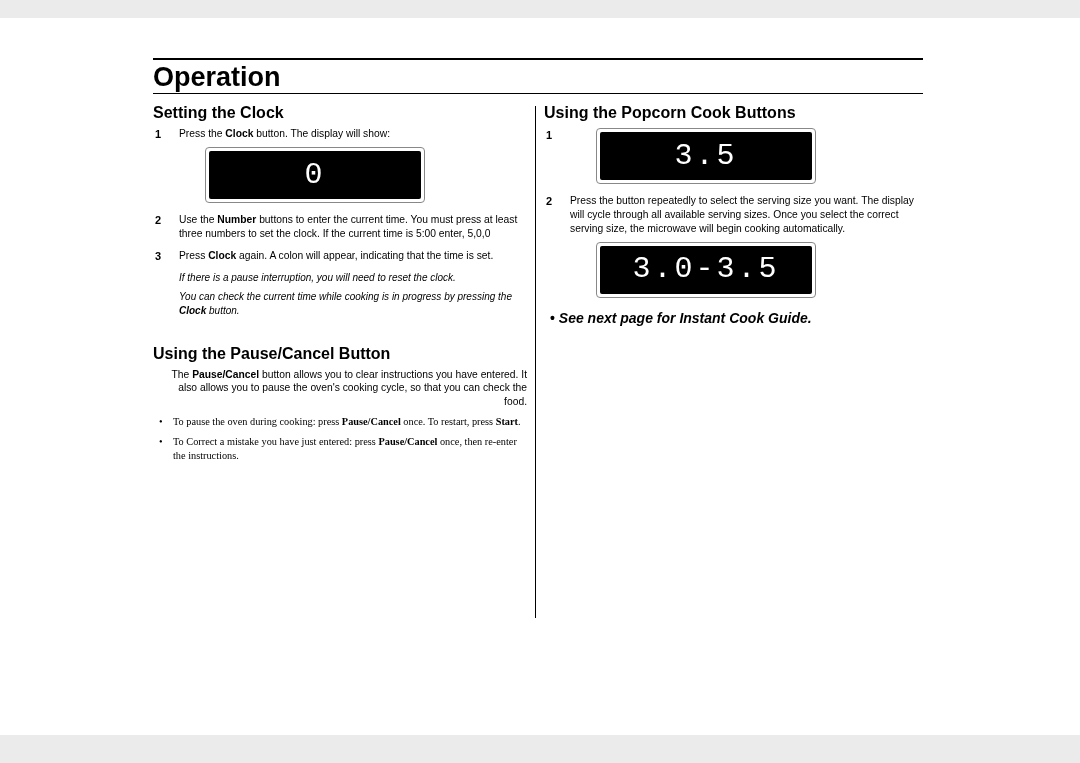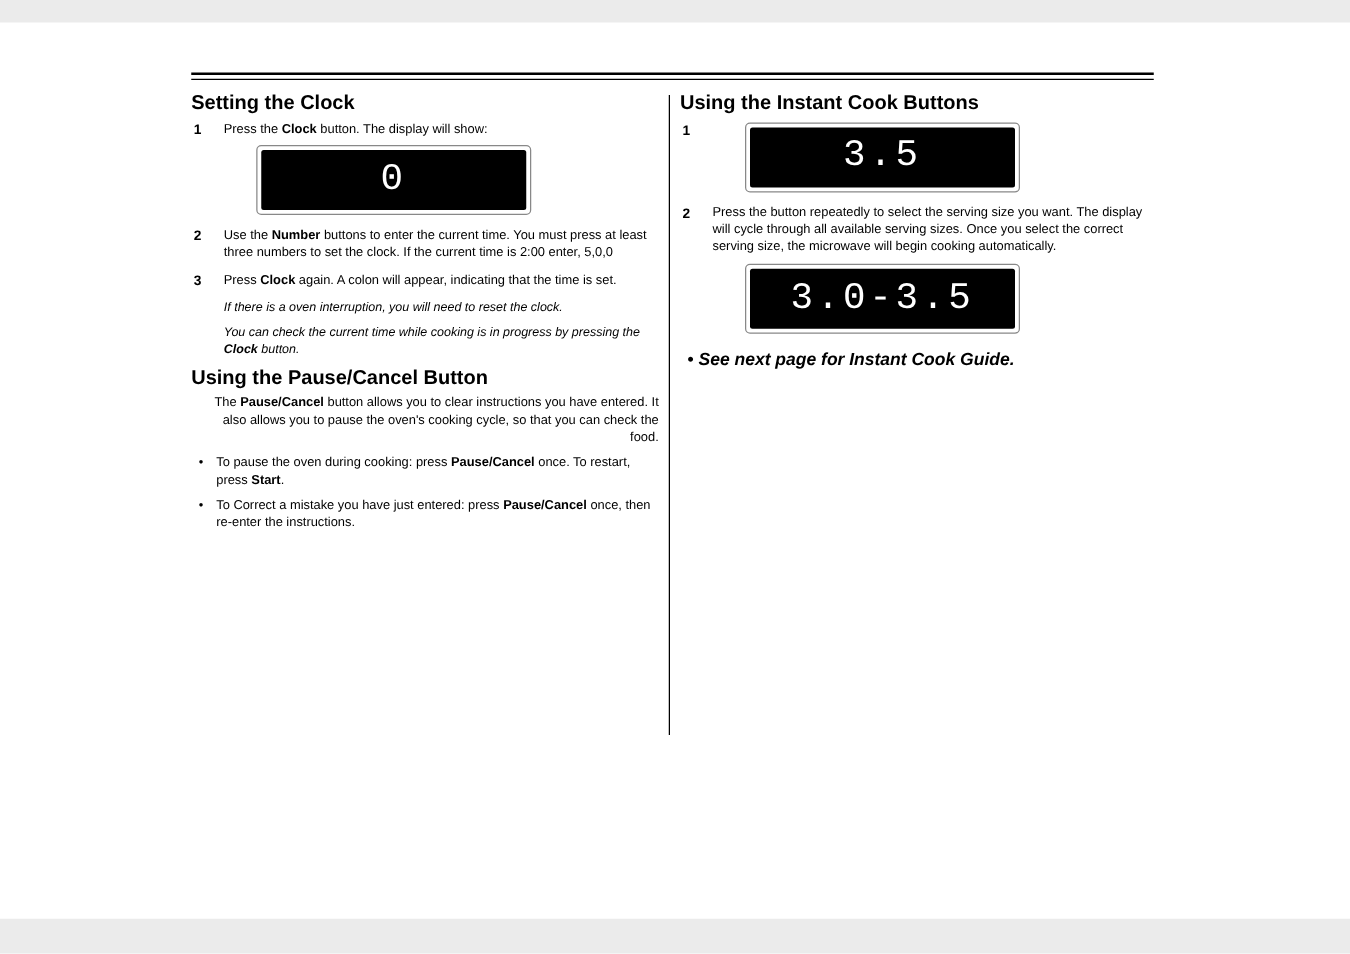--- a/index.html
+++ b/index.html
@@ -130,20 +130,21 @@
     list-style: none;
     margin: 0;
     padding: 0;
   }
   ul.bullets > li {
     position: relative;
     padding-left: 20px;
     margin-bottom: 6px;
     font-size: 10.3px;
     line-height: 1.35;
+    font-family: Liberation Serif, serif;
   }
   ul.bullets > li::before {
     content: "•";
     position: absolute;
     left: 6px;
     top: 0;
   }
   .see-next {
     font-size: 14px;
     font-weight: bold;
@@ -167,62 +168,63 @@
   .b { font-weight: bold; }
 </style>
 </head>
 <body>
 
 <div class="page">
   <div class="gray-top"></div>
 
   <div class="content">
     <hr class="rule-thick">
+    <div class="h1">Operation</div>
     <hr class="rule-thin">
 
     <div class="columns">
 
       <div class="col">
 
         <div class="h2">Setting the Clock</div>
 
         <ol class="steps">
           <li>
             <span><span>Press the </span><span class="b">Clock</span><span> button. The display will show:</span></span>
             <div class="display-shell">
               <div class="display">0</div>
             </div>
           </li>
           <li>
-            <span><span>Use the </span><span class="b">Number</span><span> buttons to enter the current time. You must press at least three numbers to set the clock. If the current time is 2:00 enter, 5,0,0</span></span>
+            <span><span>Use the </span><span class="b">Number</span><span> buttons to enter the current time. You must press at least three numbers to set the clock. If the current time is 5:00 enter, 5,0,0</span></span>
           </li>
           <li>
             <span><span>Press </span><span class="b">Clock</span><span> again. A colon will appear, indicating that the time is set.</span></span>
           </li>
         </ol>
 
         <div class="notes">
-          <p>If there is a oven interruption, you will need to reset the clock.</p>
+          <p>If there is a pause interruption, you will need to reset the clock.</p>
           <p><span>You can check the current time while cooking is in progress by pressing the </span><span class="b">Clock</span><span> button.</span></p>
         </div>
 
-        <div class="h2" style="margin-top:7px">Using the Pause/Cancel Button</div>
+        <div class="h2" style="margin-top:28px">Using the Pause/Cancel Button</div>
         <p class="intro"><span>The </span><span class="b">Pause/Cancel</span><span> button allows you to clear instructions you have entered.  It also allows you to pause the oven's cooking cycle, so that you can check the food.</span></p>
 
         <ul class="bullets">
           <li><span>To pause the oven during cooking: press </span><span class="b">Pause/Cancel</span><span> once. To restart, press </span><span class="b">Start</span><span>.</span></li>
           <li><span>To Correct a mistake you have just entered: press </span><span class="b">Pause/Cancel</span><span> once, then re-enter the instructions.</span></li>
         </ul>
       </div>
 
       <div class="divider"></div>
 
       <div class="col col-right">
 
-        <div class="h2">Using the Instant Cook Buttons</div>
+        <div class="h2">Using the Popcorn Cook Buttons</div>
 
         <ol class="steps">
           <li>
             <div class="display-shell display-shell-r">
               <div class="display">3.5</div>
             </div>
           </li>
           <li>
             <span>Press the button repeatedly to select the serving size you want. The display will cycle through all available serving sizes. Once you select the correct serving size, the microwave will begin cooking automatically.</span>
             <div class="display-shell display-shell-r">

